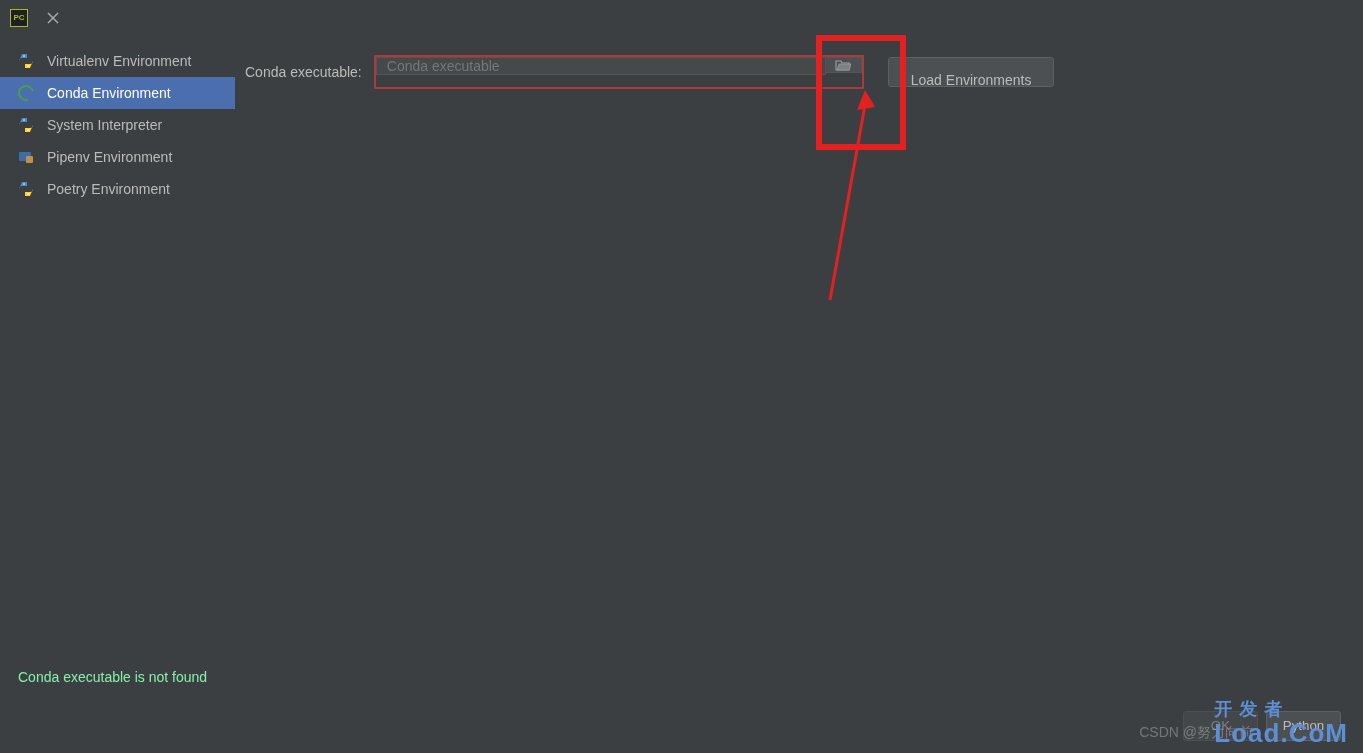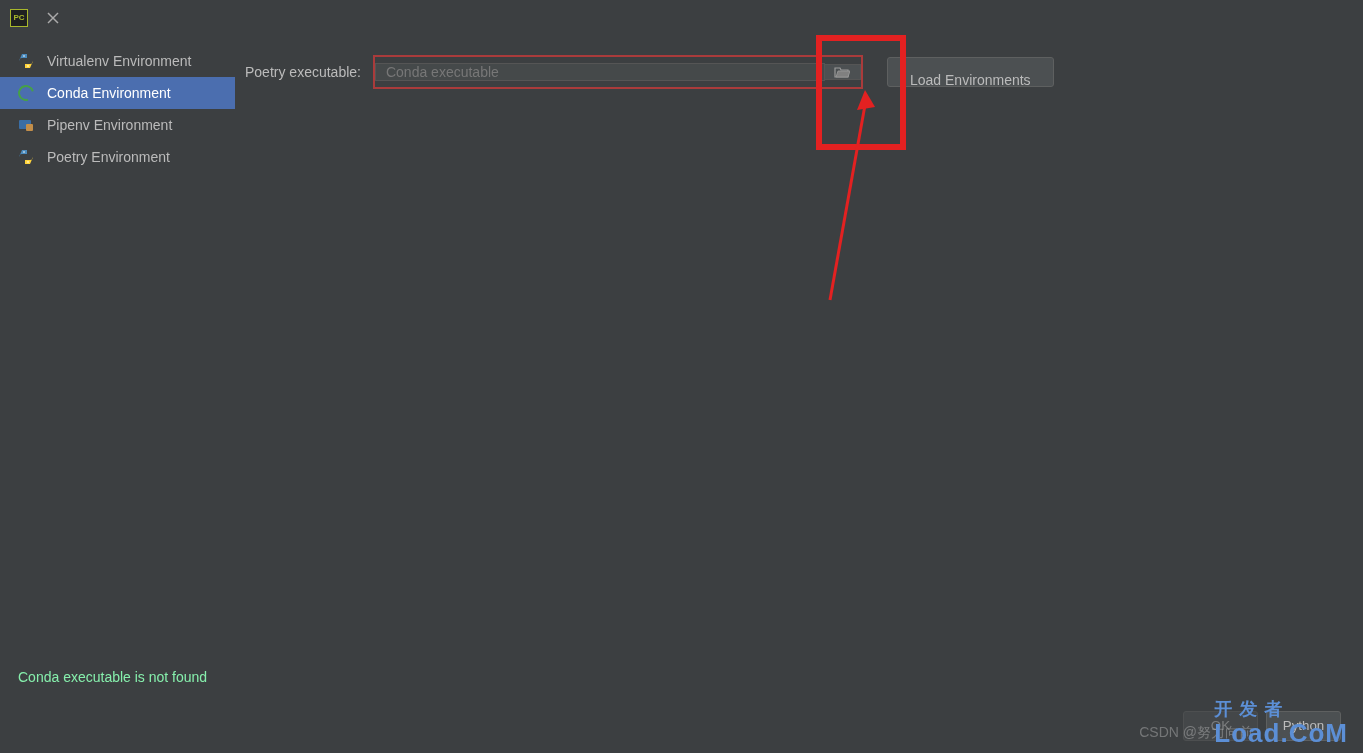--- a/index.html
+++ b/index.html
@@ -87,21 +87,21 @@
   }
   .label {
     color: #bbbbbb;
     font-size: 14px;
     white-space: nowrap;
     margin-right: 6px;
   }
   .input-wrap {
     position: relative;
     display: flex;
-    align-items: center;
+    align-items: flex-start;
     border: 2px solid #aa3b3b;
     height: 34px;
   }
   .text-input {
     width: 450px;
     background: #45494a;
     border: 1px solid #555;
     color: #bbb;
     padding: 0 10px;
     font-size: 14px;
@@ -211,42 +211,53 @@
       </span>
       <span>Virtualenv Environment</span>
     </div>
     <div class="sidebar-item selected">
       <span class="conda-icon"></span>
       <span>Conda Environment</span>
     </div>
     <div class="sidebar-item">
       <span class="py-icon">
         <svg viewBox="0 0 16 16">
-            <rect x="1" y="3" width="12" height="9" rx="1" fill="#3a6ea5"></rect>
-            <rect x="8" y="7" width="7" height="7" rx="1" fill="#c28e4a"></rect>
-          </svg>
-      </span>
-      <span>Pipenv Environment</span>
-    </div>
-    <div class="sidebar-item">
-      <span class="py-icon">
-        <svg viewBox="0 0 16 16">
             <path d="M4 1h5v4H4a3 3 0 00-3 3v0" fill="#4b8bbe"></path>
             <path d="M12 15H7v-4h5a3 3 0 003-3v0" fill="#ffd43b"></path>
             <circle cx="6" cy="3" r="0.8" fill="#fff"></circle>
             <circle cx="10" cy="13" r="0.8" fill="#fff"></circle>
           </svg>
       </span>
+      <span>System Interpreter</span>
+    </div>
+    <div class="sidebar-item">
+      <span class="py-icon">
+        <svg viewBox="0 0 16 16">
+            <rect x="1" y="3" width="12" height="9" rx="1" fill="#3a6ea5"></rect>
+            <rect x="8" y="7" width="7" height="7" rx="1" fill="#c28e4a"></rect>
+          </svg>
+      </span>
+      <span>Pipenv Environment</span>
+    </div>
+    <div class="sidebar-item">
+      <span class="py-icon">
+        <svg viewBox="0 0 16 16">
+            <path d="M4 1h5v4H4a3 3 0 00-3 3v0" fill="#4b8bbe"></path>
+            <path d="M12 15H7v-4h5a3 3 0 003-3v0" fill="#ffd43b"></path>
+            <circle cx="6" cy="3" r="0.8" fill="#fff"></circle>
+            <circle cx="10" cy="13" r="0.8" fill="#fff"></circle>
+          </svg>
+      </span>
       <span>Poetry Environment</span>
     </div>
   </div>
 
   <div class="content">
     <div class="row">
-      <span class="label">Poetry executable:</span>
+      <span class="label">Conda executable:</span>
       <div class="input-wrap">
         <input class="text-input" type="text" placeholder="Conda executable" style="">
         <div class="browse-btn">
           <svg width="16" height="14" viewBox="0 0 16 14">
             <path d="M1 3h5l1 2h7v7H1z" fill="none" stroke="#9a9a9a" stroke-width="1.2"></path>
             <path d="M2 12L4 6h12l-2 6z" fill="#808080" stroke="#9a9a9a" stroke-width="0.8"></path>
           </svg>
         </div>
       </div>
       <button class="action-btn">Load Environments</button>

